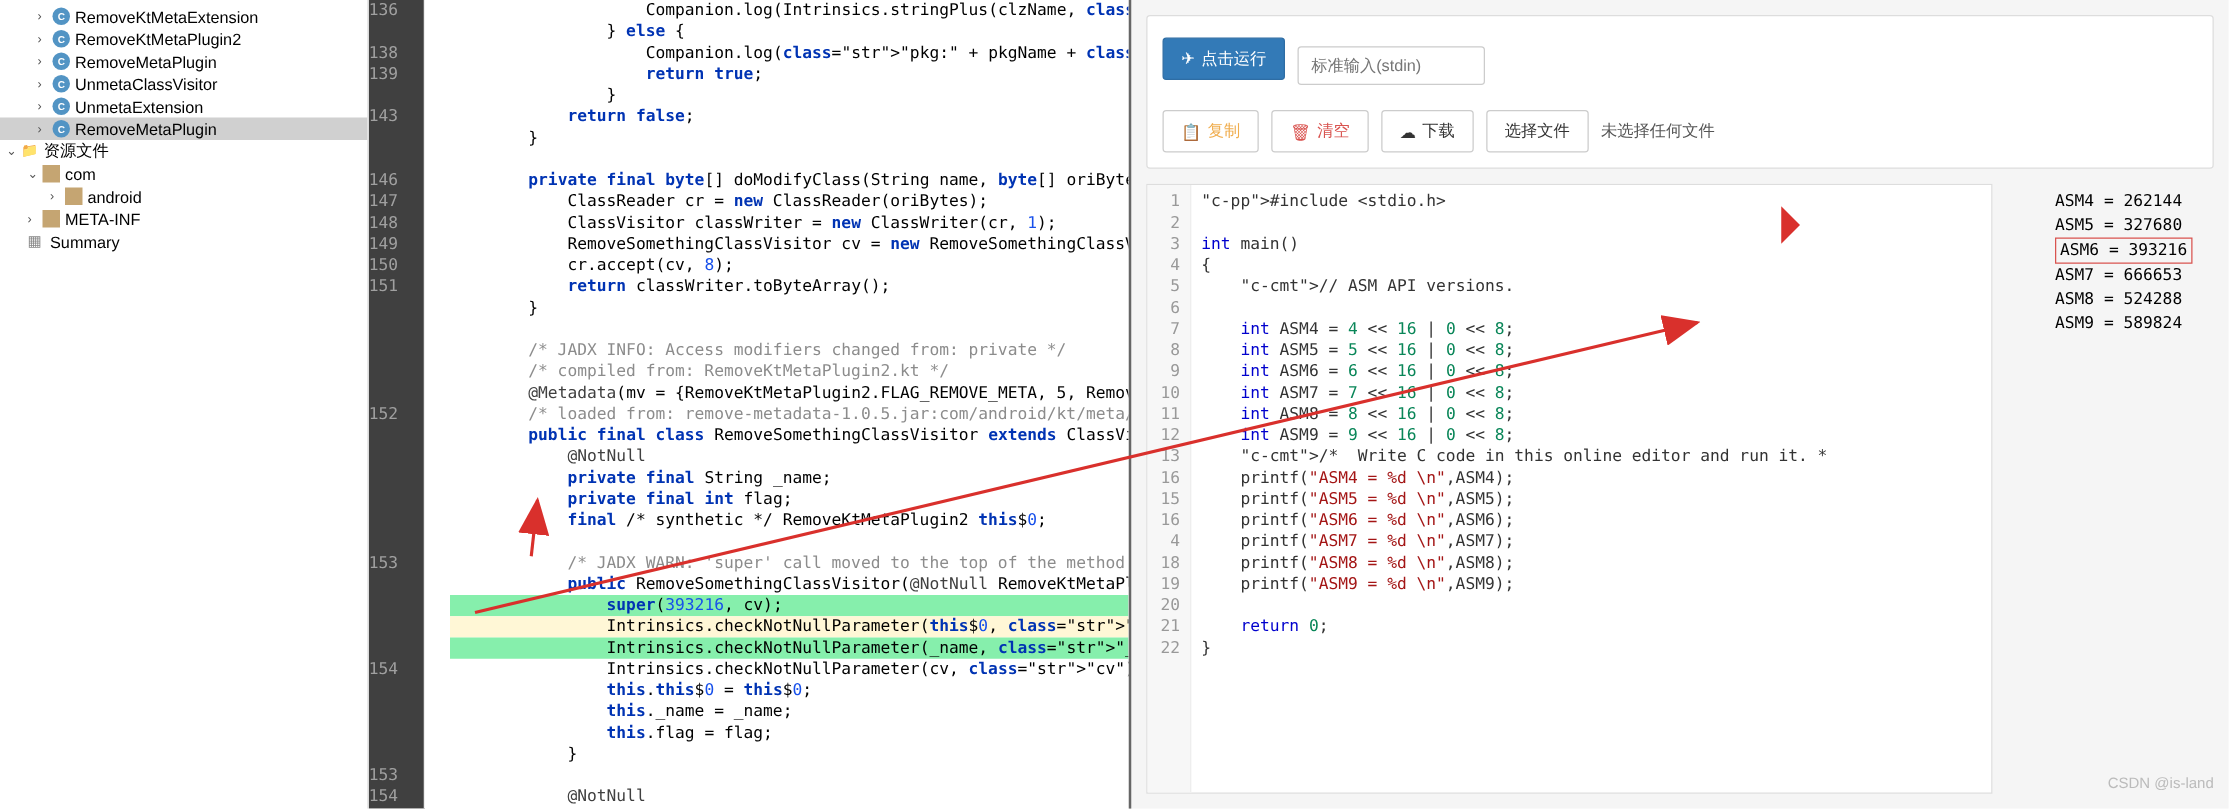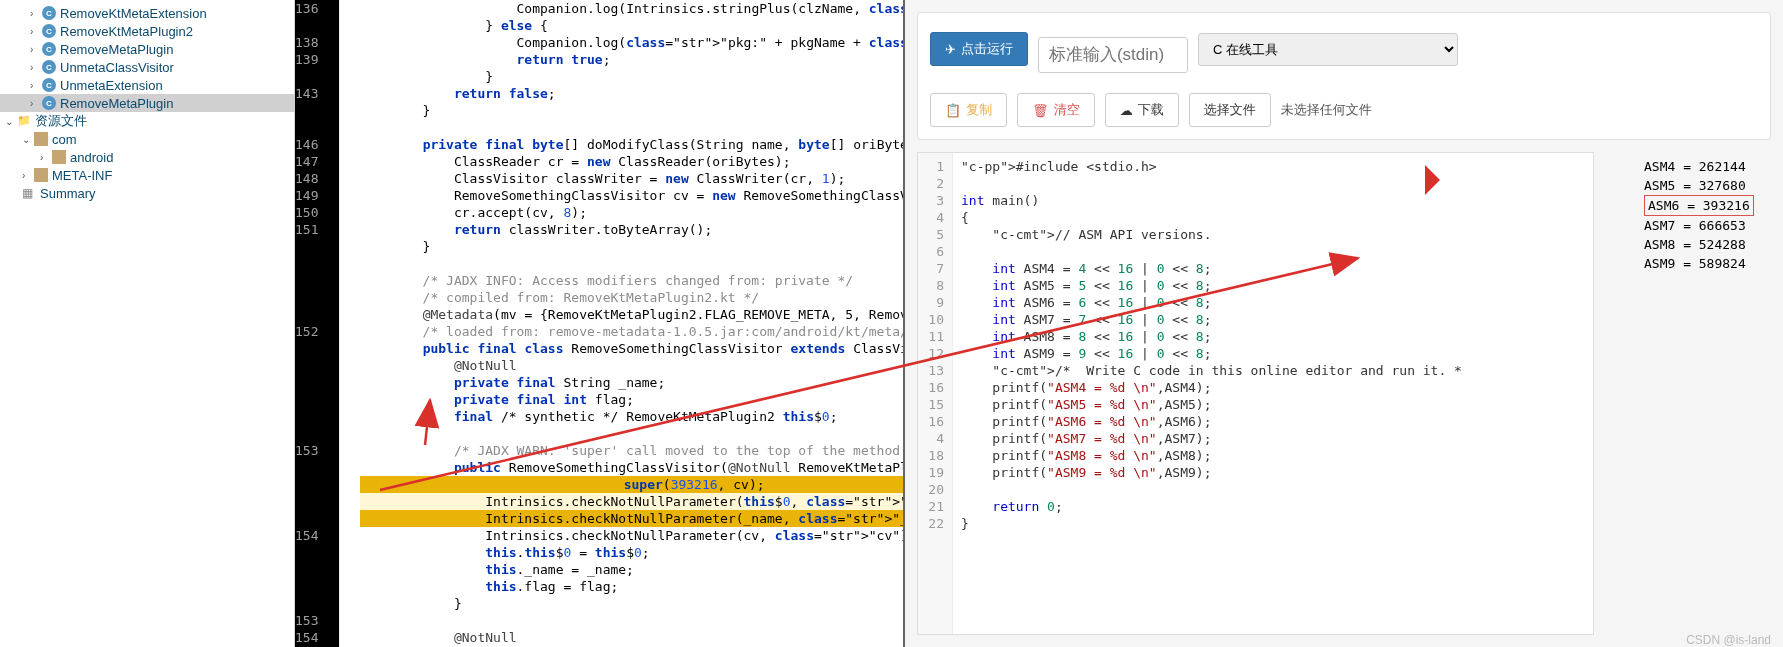--- a/index.html
+++ b/index.html
@@ -7,56 +7,56 @@
 .main-container { display: flex; height: 647px; }
 .sidebar { width: 295px; background: #fff; border-right: 1px solid #d4d4d4; overflow: hidden; padding-top: 4px; }
 .tree-item { display: flex; align-items: center; padding: 2px 0 2px 8px; cursor: pointer; white-space: nowrap; height: 18px; }
 .tree-item.selected { background: #d0d0d0; }
 .tree-item.resource-section { padding-left: 5px; }
 .tree-arrow { width: 12px; display: inline-block; font-size: 10px; color: #555; }
 .class-icon { width: 14px; height: 14px; background: #5294c4; border-radius: 7px; margin-right: 4px; display: inline-flex; align-items: center; justify-content: center; color: #fff; font-size: 8px; font-weight: bold; }
 .file-icon { width: 14px; height: 14px; margin-right: 4px; display: inline-block; font-size: 12px; color: #888; }
 .resource-icon { width: 14px; height: 14px; margin-right: 4px; display: inline-block; font-size: 11px; color: #7a7a7a; }
 .folder-icon { width: 14px; height: 14px; margin-right: 4px; background: #c5a572; display: inline-block; }
-.tree-label { color: #0c4a6e; font-family: "Segoe UI", Arial, sans-serif; font-size: 13px; }
+.tree-label { color: #000000; font-family: "Segoe UI", Arial, sans-serif; font-size: 13px; }
 .indent-1 { padding-left: 30px; }
 
 .editor { flex: 1; display: flex; background: #fff; overflow: hidden; position: relative; }
-.gutter { width: 45px; background: #000000; text-align: right; padding-right: 22px; color: #a0a0a0; font-family: Consolas, monospace; font-size: 13px; line-height: 17px; border-right: 1px solid #eee; user-select: none; }
+.gutter { width: 45px; background: #404040; text-align: right; padding-right: 22px; color: #a0a0a0; font-family: Consolas, monospace; font-size: 13px; line-height: 17px; border-right: 1px solid #eee; user-select: none; }
 .code-area { flex: 1; font-family: Consolas, monospace; font-size: 13px; line-height: 17px; padding-left: 20px; white-space: pre; overflow: hidden; color: #000; }
 .code-line { height: 17px; white-space: pre; }
-.code-line.hl { background: #eab308; text-align: center; }
+.code-line.hl { background: #86efac; }
 .code-line.hl2 { background: #fff7d6; }
 .kw { color: #0033b3; font-weight: bold; }
 .num { color: #1750eb; }
 .cmt { color: #8c8c8c; }
 .ann { color: #404040; }
 .typ { color: #000; }
 
 .right-panel { width: 880px; background: #f5f5f5; position: relative; display: flex; flex-direction: column; border-left: 2px solid #666; }
 .rp-header { background: #2b3a4a; color: #fff; padding: 14px 18px; font-size: 18px; font-weight: bold; display: flex; align-items: center; }
 .rp-toolbar { background: #fff; padding: 12px; display: flex; gap: 10px; align-items: center; border-bottom: 1px solid #e5e5e5; margin: 12px; border: 1px solid #ddd; border-radius: 3px; flex-wrap: wrap; }
 .btn { display: inline-flex; align-items: center; padding: 7px 14px; border: 1px solid #ccc; border-radius: 3px; background: #fff; cursor: pointer; font-size: 13px; gap: 5px; color: #333; }
 .btn-primary { background: #337ab7; color: #fff; border-color: #2e6da4; }
 .btn-orange { color: #f0ad4e; }
 .btn-red { color: #d9534f; }
-.inp { padding: 7px 10px; border: 1px solid #ccc; border-radius: 3px; font-size: 17px; margin-top: 12px; }
+.inp { padding: 7px 10px; border: 1px solid #ccc; border-radius: 3px; font-size: 13px; margin-top: 12px; }
 .inp.stdin { width: 150px; }
 .sel { padding: 7px 10px; border: 1px solid #ccc; border-radius: 3px; font-size: 13px; width: 260px; }
 .rp-body { display: flex; flex: 1; padding: 0 12px 12px 12px; gap: 12px; overflow: hidden; }
 .code-editor-box { flex: 1; border: 1px solid #ddd; background: #fff; display: flex; font-family: Consolas, monospace; font-size: 13px; overflow: hidden; }
 .cgutter { width: 35px; background: #f7f7f7; text-align: right; padding: 5px 8px 5px 0; color: #999; line-height: 17px; border-right: 1px solid #eee; }
 .cbody { padding: 5px 8px; flex: 1; line-height: 17px; white-space: pre; color: #333; }
 .c-kw { color: #0000cd; }
 .c-str { color: #a31515; }
 .c-num { color: #098658; }
 .output-box { width: 165px; font-family: Consolas, monospace; font-size: 13px; line-height: 19px; padding-top: 5px; }
 .output-line { white-space: nowrap; margin-left: 38px; }
 .output-line.hl { border: 1.5px solid #d9534f; padding: 0 3px; display: inline-block; }
-.watermark { position: absolute; bottom: 0; right: 12px; color: #bbb; font-size: 12px; text-align: right; }
+.watermark { position: absolute; bottom: 14px; right: 12px; color: #bbb; font-size: 12px; text-align: right; }
 
 .arrow-svg { position: absolute; pointer-events: none; z-index: 100; }
 .file-upload-label { font-size: 13px; color: #555; }
 </style>
 </head>
 <body>
 
 <div class="main-container">
 <div class="sidebar">
   <div class="tree-item indent-1">
@@ -159,21 +159,20 @@
   <div class="code-area" id="main-code"><div class="code-line ">                    <span class="typ">Companion</span>.log(<span class="typ">Intrinsics</span>.stringPlus(clzName, <span <span="" class="kw">class</span>="str"&gt;" is in whitelist,do not modify")</div><div class="code-line ">                } <span class="kw">else</span> {</div><div class="code-line ">                    <span class="typ">Companion</span>.log(<span <span="" class="kw">class</span>="str"&gt;"pkg:" + pkgName + <span <span="" class="kw">class</span>="str"&gt;" need remove meta");</div><div class="code-line ">                    <span class="kw">return</span> <span class="kw">true</span>;</div><div class="code-line ">                }</div><div class="code-line ">            <span class="kw">return</span> <span class="kw">false</span>;</div><div class="code-line ">        }</div><div class="code-line ">&nbsp;</div><div class="code-line ">        <span class="kw">private</span> <span class="kw">final</span> <span class="kw">byte</span>[] doModifyClass(<span class="typ">String</span> name, <span class="kw">byte</span>[] oriBytes,  flag) {</div><div class="code-line ">            <span class="typ">ClassReader</span> cr = <span class="kw">new</span> <span class="typ">ClassReader</span>(oriBytes);</div><div class="code-line ">            <span class="typ">ClassVisitor</span> classWriter = <span class="kw">new</span> <span class="typ">ClassWriter</span>(cr, <span class="num">1</span>);</div><div class="code-line ">            <span class="typ">RemoveSomethingClassVisitor</span> cv = <span class="kw">new</span> <span class="typ">RemoveSomethingClassVisitor</span>(, name, classWri</div><div class="code-line ">            cr.accept(cv, <span class="num">8</span>);</div><div class="code-line ">            <span class="kw">return</span> classWriter.toByteArray();</div><div class="code-line ">        }</div><div class="code-line ">&nbsp;</div><div class="code-line "><span class="cmt">        /* JADX INFO: Access modifiers changed from: private */</span></div><div class="code-line "><span class="cmt">        /* compiled from: RemoveKtMetaPlugin2.kt */</span></div><div class="code-line ">        <span class="ann">@Metadata</span>(mv = {RemoveKtMetaPlugin2.FLAG_REMOVE_META, 5, RemoveKtMetaPlugin2.FLAG_REMOVE_</div><div class="code-line "><span class="cmt">        /* loaded from: remove-metadata-1.0.5.jar:com/android/kt/meta/remove/RemoveKtMetaPlugin2$</span></div><div class="code-line ">        <span class="kw">public</span> <span class="kw">final</span> <span class="kw">class</span> <span class="typ">RemoveSomethingClassVisitor</span> <span class="kw">extends</span> <span class="typ">ClassVisitor</span> {</div><div class="code-line ">            <span class="ann">@NotNull</span></div><div class="code-line ">            <span class="kw">private</span> <span class="kw">final</span> <span class="typ">String</span> _name;</div><div class="code-line ">            <span class="kw">private</span> <span class="kw">final</span> <span class="kw">int</span> flag;</div><div class="code-line ">            <span class="kw">final</span> /* synthetic */ <span class="typ">RemoveKtMetaPlugin2</span> <span class="kw">this</span>$<span class="num">0</span>;</div><div class="code-line ">&nbsp;</div><div class="code-line "><span class="cmt" style="color:#8c8c8c">            /* JADX WARN: 'super' call moved to the top of the method (can break code semantics)</span></div><div class="code-line ">            <span class="kw">public</span> <span class="typ">RemoveSomethingClassVisitor</span>(<span class="ann">@NotNull</span> <span class="typ">RemoveKtMetaPlugin2</span> $,  Stri</div><div class="code-line hl">                <span class="kw">super</span>(<span class="num">393216</span>, cv);</div><div class="code-line hl2">                <span class="typ">Intrinsics</span>.checkNotNullParameter(<span class="kw">this</span>$<span class="num">0</span>, <span <span="" class="kw">class</span>="str"&gt;"$");</div><div class="code-line hl">                <span class="typ">Intrinsics</span>.checkNotNullParameter(_name, <span <span="" class="kw">class</span>="str"&gt;"_name");</div><div class="code-line ">                <span class="typ">Intrinsics</span>.checkNotNullParameter(cv, <span <span="" class="kw">class</span>="str"&gt;"cv");</div><div class="code-line ">                <span class="kw">this</span>.<span class="kw">this</span>$<span class="num">0</span> = <span class="kw">this</span>$<span class="num">0</span>;</div><div class="code-line ">                <span class="kw">this</span>._name = _name;</div><div class="code-line ">                <span class="kw">this</span>.flag = flag;</div><div class="code-line ">            }</div><div class="code-line ">&nbsp;</div><div class="code-line ">            <span class="ann">@NotNull</span></div><div class="code-line ">               get_name() {</div></div>
 </div>
 
 <div class="right-panel">
   <div class="rp-toolbar">
     <div class="btn btn-primary">
           <span>✈</span>
           <span>点击运行</span>
         </div>
     <input class="inp stdin" placeholder="标准输入(stdin)" style="">
-    <select class="sel"><option>C 在线工具</option></select>
     <div style="flex-basis:100%;height:0"></div>
     <div class="btn btn-orange">
           <span>📋</span>
           <span>复制</span>
         </div>
     <div class="btn btn-red">
           <span>🗑</span>
           <span>清空</span>
         </div>
     <div class="btn">

